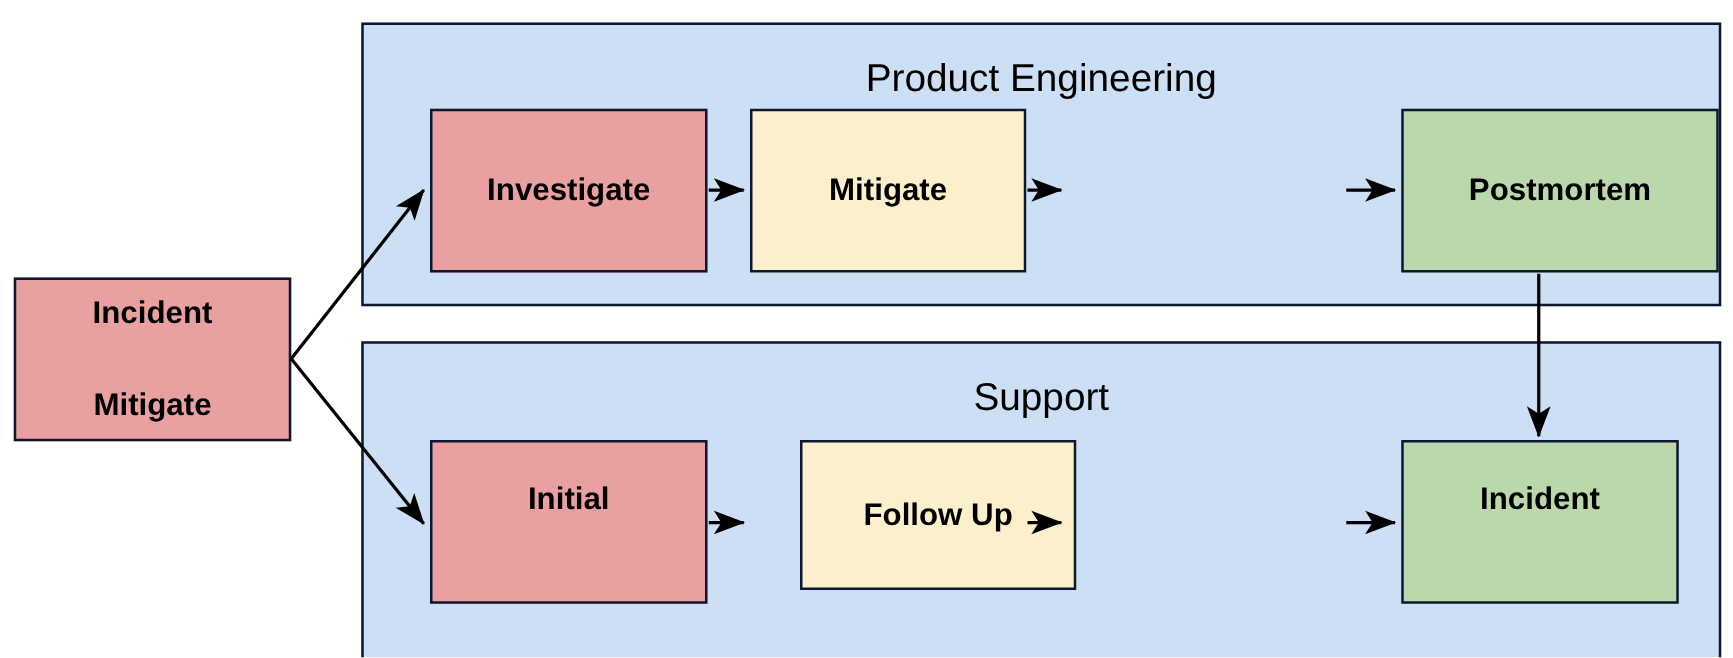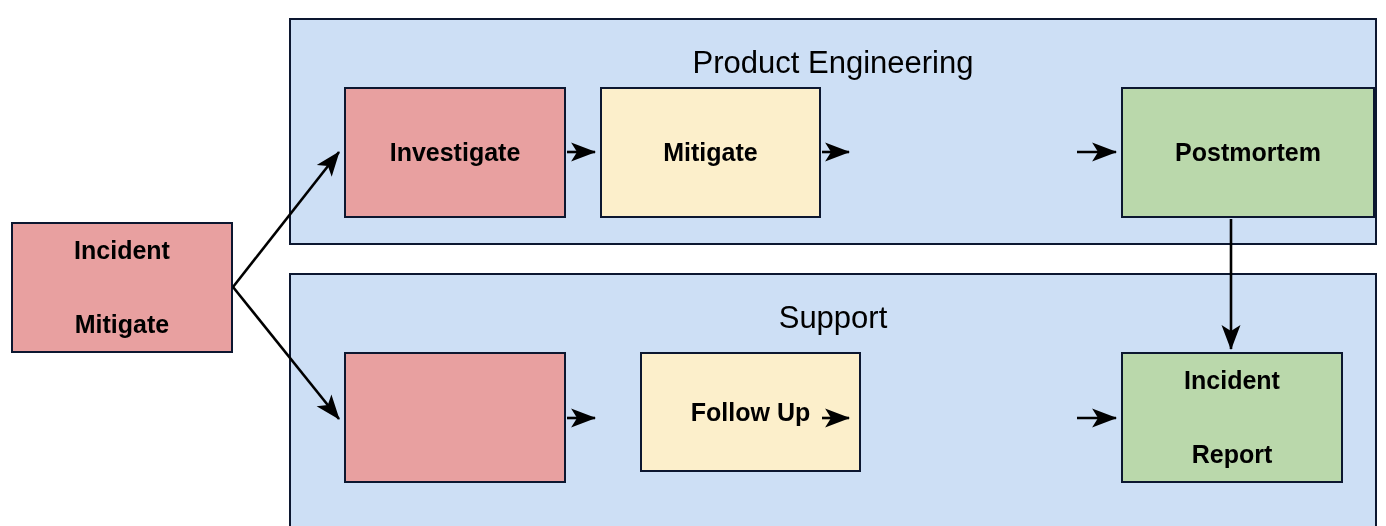--- a/index.html
+++ b/index.html
@@ -73,30 +73,30 @@
   <div class="node fill-yellow" style="left:600px; top:87px; width:221px; height:131px;">
     <span>Mitigate</span>
   </div>
 
 
   <div class="node fill-green" style="left:1121px; top:87px; width:254px; height:131px;">
     <span>Postmortem</span>
   </div>
 
   <div class="node fill-red" style="left:344px; top:352px; width:222px; height:131px;">
-    <span><br></span>
+    <span><span>Initial</span><br></span>
   </div>
 
   <div class="node fill-yellow" style="left:600px; top:352px; width:221px; height:120px;margin-left:40px;">
     <span>Follow Up</span>
   </div>
 
 
   <div class="node fill-green" style="left:1121px; top:352px; width:222px; height:131px;">
-    <span><span>Incident</span><br><span>Report</span></span>
+    <span><span>Incident</span><br></span>
   </div>
 
   <svg class="svg-layer" viewBox="0 0 1386 526" preserveAspectRatio="none">
     <defs>
       <marker id="arrow" markerWidth="11" markerHeight="11" refX="9.2" refY="4.0" orient="auto" markerUnits="strokeWidth">
         <path d="M0,0.35 L9.6,4.0 L0,7.65 L2.3,4.0 z" fill="#000000"></path>
       </marker>
     </defs>
 
     <g>

